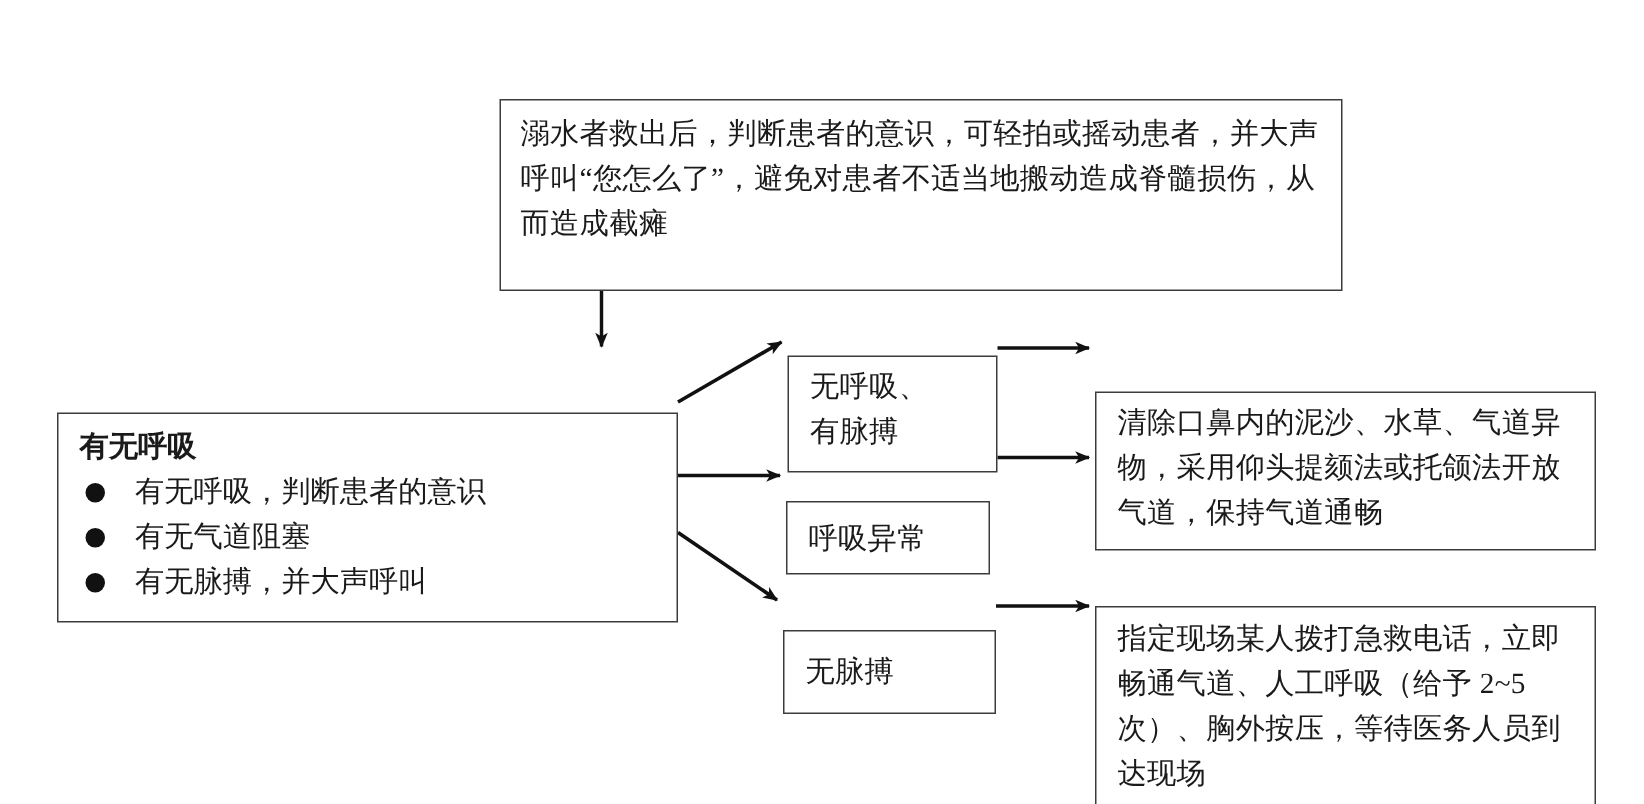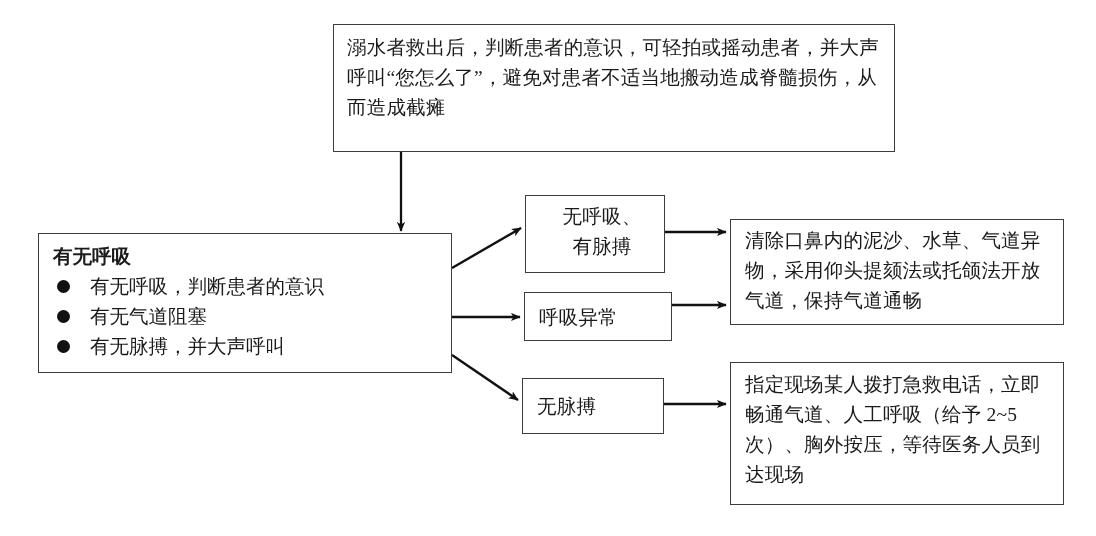--- a/index.html
+++ b/index.html
@@ -14,20 +14,21 @@
     background: #ffffff;
     font-family: "Liberation Serif", "DejaVu Serif", serif;
     overflow: hidden;
   }
   .box {
     position: absolute;
     box-sizing: border-box;
     border: 1.5px solid #3c3c3c;
     background: #ffffff;
     color: #1a1a1a;
+    margin-top: 42px;
   }
   .box-text {
     font-size: 19.5px;
     line-height: 30px;
     letter-spacing: 0.2px;
     white-space: pre-wrap;
   }
   
   #box-top {
     left: 333px;
@@ -62,22 +63,22 @@
     height: 13px;
     border-radius: 50%;
     background: #111111;
     margin: 8px 20px 0 4px;
   }
   .bullet-label { flex: 1 1 auto; }
   
   .mid-box {
     padding: 6px 0 0 14px;
   }
-  #box-mid-1 { left: 525px; top: 195px; width: 140px; height: 78px; text-align: center; }
-  #box-mid-2 { left: 524px; top: 292px; width: 148px; height: 49px; }
+  #box-mid-1 { left: 525px; top: 195px; width: 140px; height: 78px; }
+  #box-mid-2 { left: 524px; top: 292px; width: 136px; height: 49px; }
   #box-mid-3 { left: 522px; top: 378px; width: 142px; height: 56px; }
   #box-mid-2 .box-text, #box-mid-3 .box-text { line-height: 38px; }
   #box-mid-3 .box-text { line-height: 44px; }
   
   #box-right-1 {
     left: 730px; top: 219px; width: 334px; height: 106px;
     padding: 6px 10px 12px 14px;
   }
   #box-right-2 {
     left: 730px; top: 362px; width: 334px; height: 143px;

